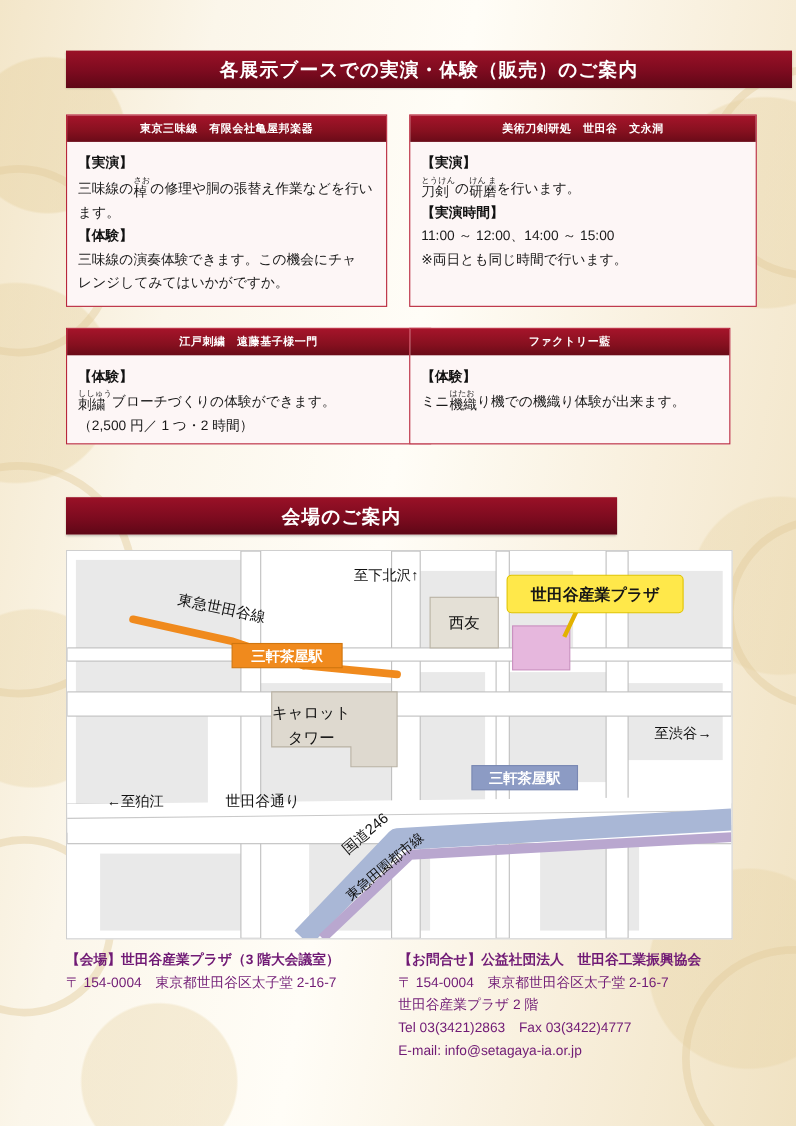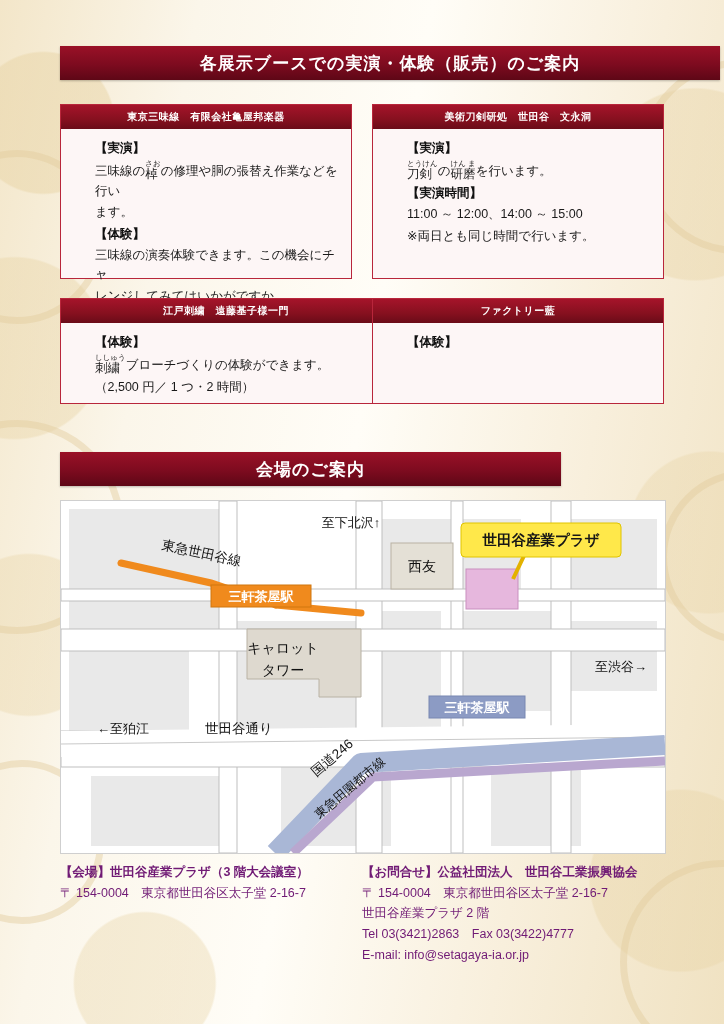--- a/index.html
+++ b/index.html
@@ -79,21 +79,20 @@
     font-weight: bold;
     text-align: center;
     padding: 5px 2px 5px;
     letter-spacing: .5px;
   }
   .card-body {
     padding: 8px 10px 6px;
     font-size: 12.5px;
     line-height: 1.55;
     color: #1a1a1a;
-    margin-left: 24px;
   }
   .tag {
     font-weight: bold;
     display: block;
     margin: 2px 0 2px;
     color: #111;
   }
   .rb {
     display: inline-block;
     text-align: left;
@@ -155,21 +154,21 @@
     <div class="card-body">
       <span class="tag">【実演】</span>
       <p class="line">三味線の<span class="rb"><span class="rt">さお</span><span class="rbase">棹</span></span>の修理や胴の張替え作業などを行い</p>
       <p class="line">ます。</p>
       <span class="tag">【体験】</span>
       <p class="line">三味線の演奏体験できます。この機会にチャ</p>
       <p class="line">レンジしてみてはいかがですか。</p>
     </div>
   </div>
 
-  <div class="card" style="left:372px; top:104px; width:292px; height:175px;">
+  <div class="card" style="left:372px; top:104px; width:316px; height:175px;">
     <div class="card-head">美術刀剣研処　世田谷　文永洞</div>
     <div class="card-body">
       <span class="tag">【実演】</span>
       <p class="line"><span class="rb"><span class="rt">とうけん</span><span class="rbase">刀剣</span></span>の<span class="rb"><span class="rt">けん ま</span><span class="rbase">研磨</span></span>を行います。</p>
       <span class="tag">【実演時間】</span>
       <p class="line">11:00 ～ 12:00、14:00 ～ 15:00</p>
       <p class="line">※両日とも同じ時間で行います。</p>
     </div>
   </div>
 
@@ -179,20 +178,21 @@
       <span class="tag">【体験】</span>
       <p class="line"><span class="rb"><span class="rt">ししゅう</span><span class="rbase">刺繍</span></span>ブローチづくりの体験ができます。</p>
       <p class="line">（2,500 円／ 1 つ・2 時間）</p>
     </div>
   </div>
 
   <div class="card" style="left:372px; top:298px; width:292px; height:106px;">
     <div class="card-head">ファクトリー藍</div>
     <div class="card-body">
       <span class="tag">【体験】</span>
+      <p class="line">ミニ<span class="rb"><span class="rt">はたお</span><span class="rbase">機織</span></span>り機での機織り体験が出来ます。</p>
     </div>
   </div>
 
   <div class="banner" style="left:60px; top:452px; width:501px;">
     <span>会場のご案内</span>
   </div>
 
   <div class="map-wrap">
     <svg class="map-svg" width="604" height="352" viewBox="0 0 604 352" xmlns="http://www.w3.org/2000/svg">
 

